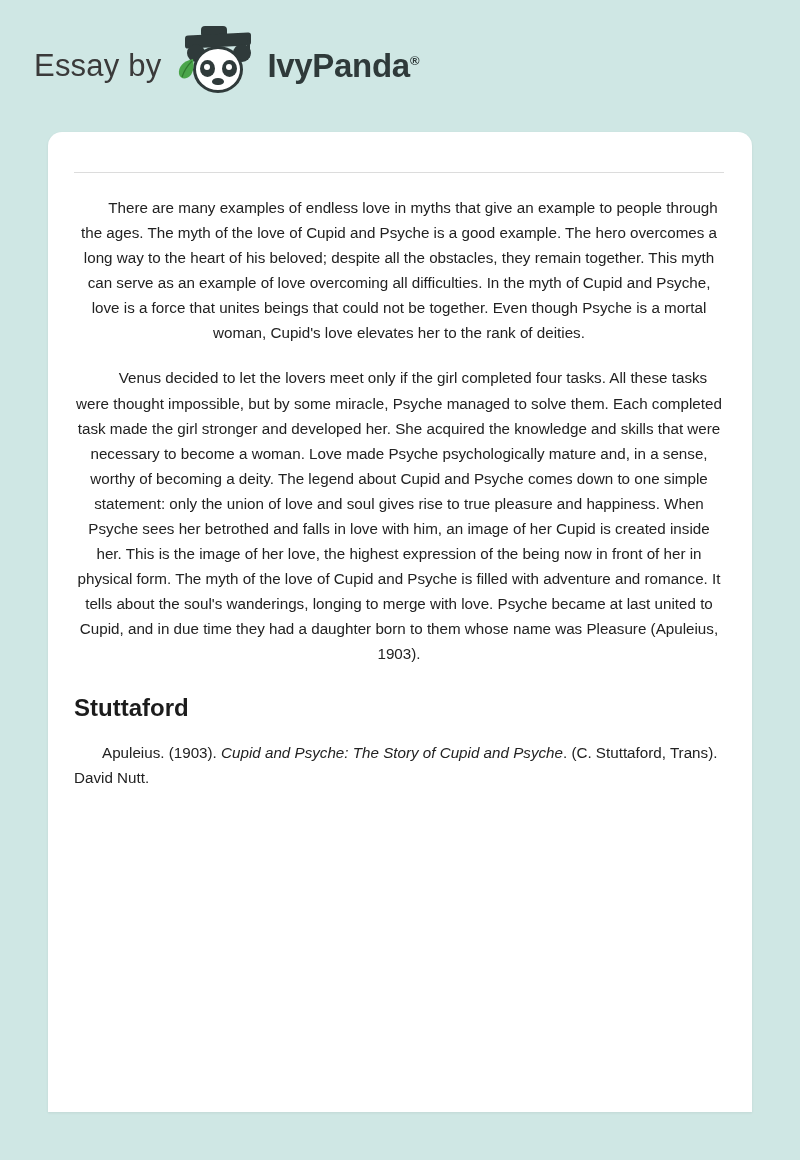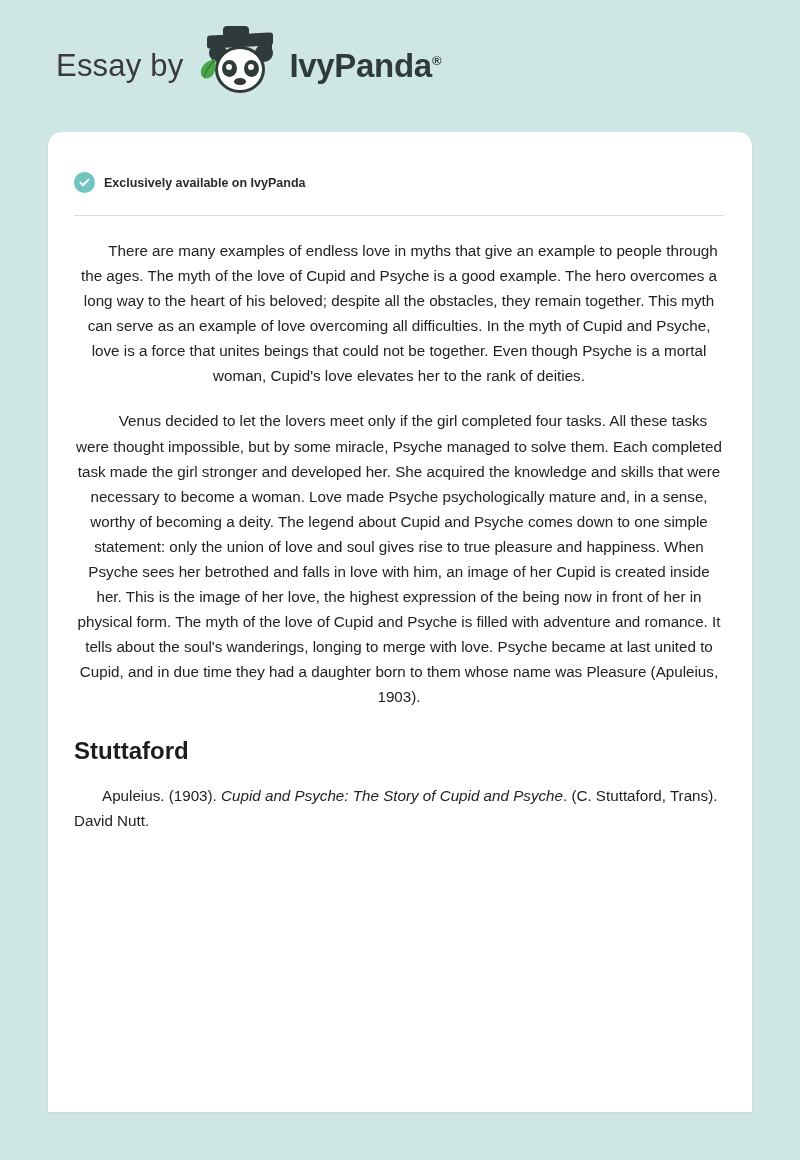--- a/index.html
+++ b/index.html
@@ -20,21 +20,21 @@
     height: 1160px;
     position: relative;
     box-sizing: border-box;
   }
 
   
   .header {
     height: 132px;
     display: flex;
     align-items: center;
-    padding-left: 56px;
+    padding-left: 34px;
     box-sizing: border-box;
   }
   .header-essay-by {
     font-size: 31px;
     color: #3a3a3a;
     font-weight: 400;
     letter-spacing: 0.2px;
     margin-right: 14px;
   }
   .brand {
@@ -251,28 +251,20 @@
           <path d="M15 3 C10 8 7 13 5 19" stroke="#2f7a2f" stroke-width="1.2" fill="none"></path>
         </svg>
       </span>
       <span class="brand-name"><span>IvyPanda</span><span class="brand-reg">®</span></span>
     </span>
   </div>
 
   <div class="card">
 
 
-    <div class="exclusive">
-      <span class="check-badge">
-        <svg width="13" height="13" viewBox="0 0 13 13" aria-hidden="true">
-          <path d="M2.5 6.8 L5 9.2 L10.5 3.6" stroke="#ffffff" stroke-width="2" fill="none" stroke-linecap="round" stroke-linejoin="round"></path>
-        </svg>
-      </span>
-      <span class="exclusive-text">Exclusively available on IvyPanda</span>
-    </div>
 
     <hr class="divider">
 
     <div class="body-text">
       <p>There are many examples of endless love in myths that give an example to people through the ages. The myth of the love of Cupid and Psyche is a good example. The hero overcomes a long way to the heart of his beloved; despite all the obstacles, they remain together. This myth can serve as an example of love overcoming all difficulties. In the myth of Cupid and Psyche, love is a force that unites beings that could not be together. Even though Psyche is a mortal woman, Cupid's love elevates her to the rank of deities.</p>
       <p>Venus decided to let the lovers meet only if the girl completed four tasks. All these tasks were thought impossible, but by some miracle, Psyche managed to solve them. Each completed task made the girl stronger and developed her. She acquired the knowledge and skills that were necessary to become a woman. Love made Psyche psychologically mature and, in a sense, worthy of becoming a deity. The legend about Cupid and Psyche comes down to one simple statement: only the union of love and soul gives rise to true pleasure and happiness. When Psyche sees her betrothed and falls in love with him, an image of her Cupid is created inside her. This is the image of her love, the highest expression of the being now in front of her in physical form. The myth of the love of Cupid and Psyche is filled with adventure and romance. It tells about the soul's wanderings, longing to merge with love. Psyche became at last united to Cupid, and in due time they had a daughter born to them whose name was Pleasure (Apuleius, 1903).</p>
     </div>
 
     <h2 class="section-heading">Stuttaford</h2>
 

